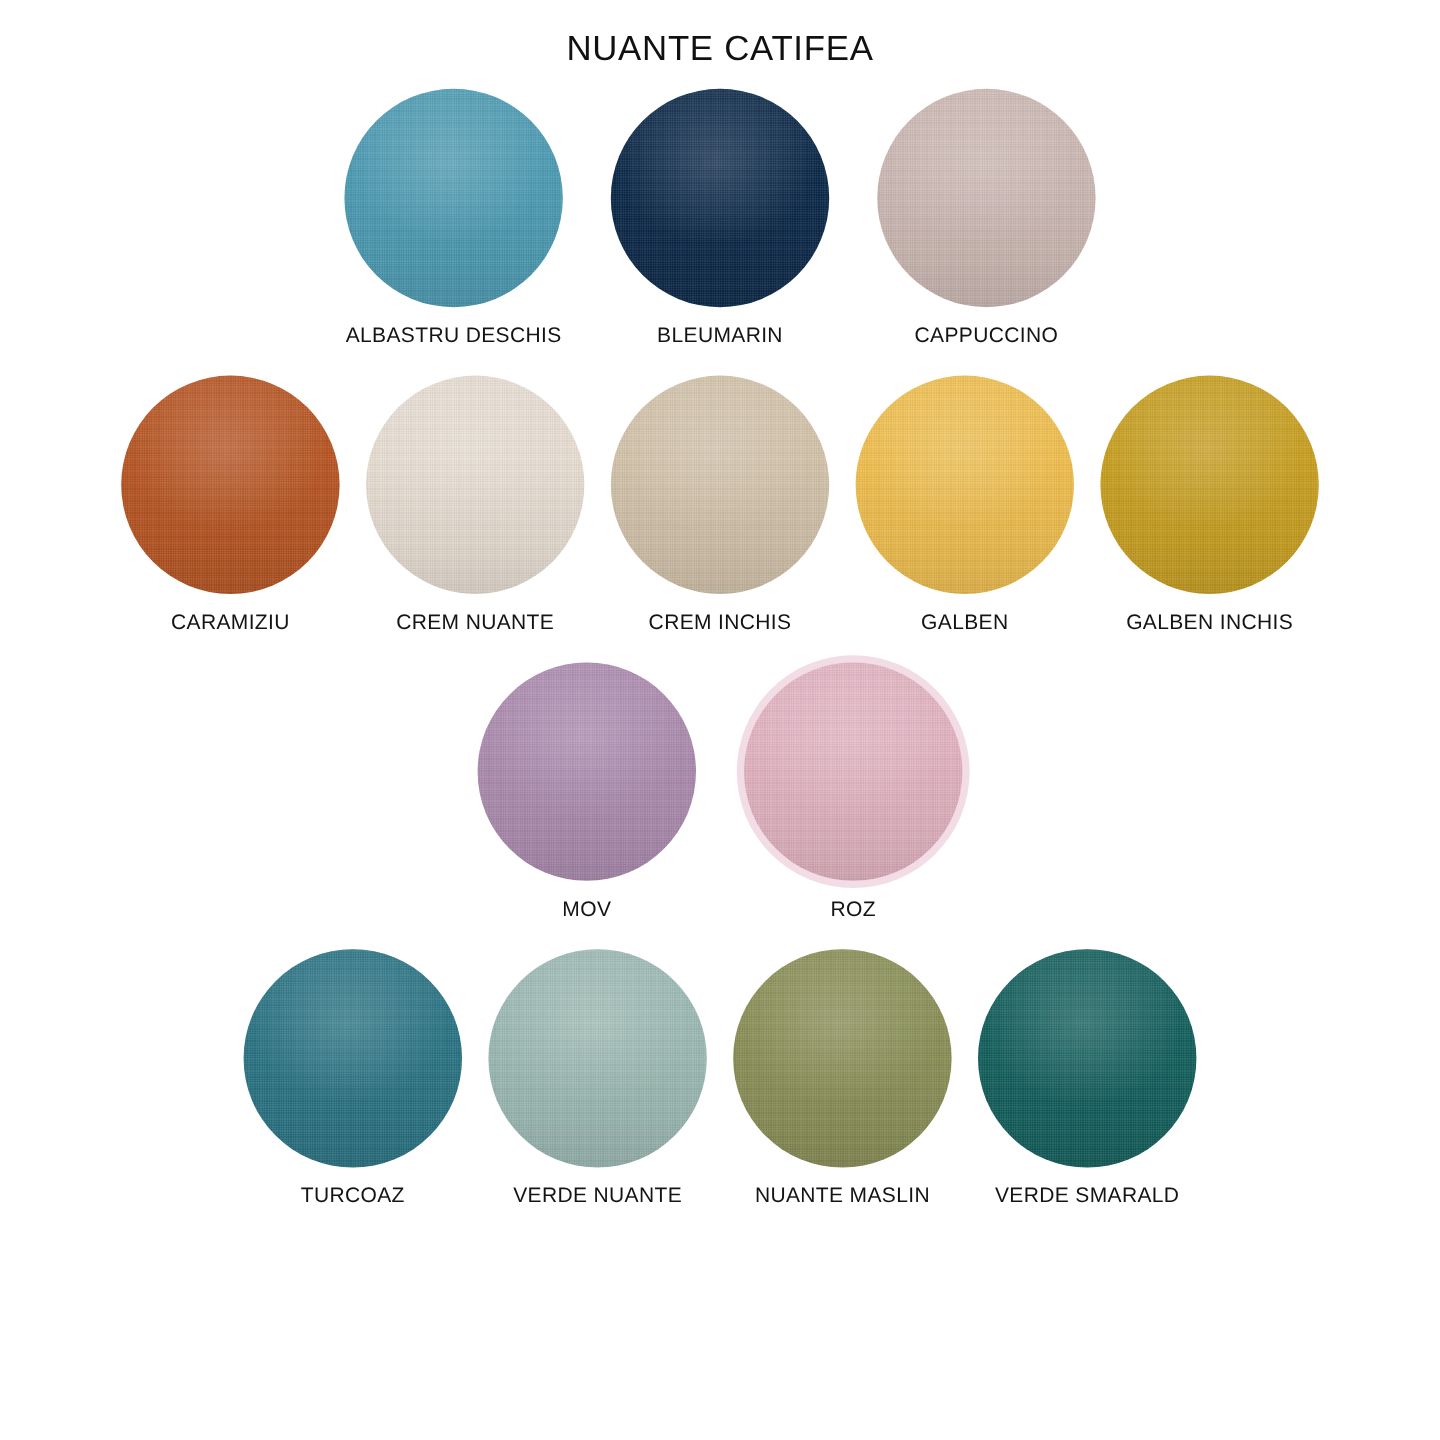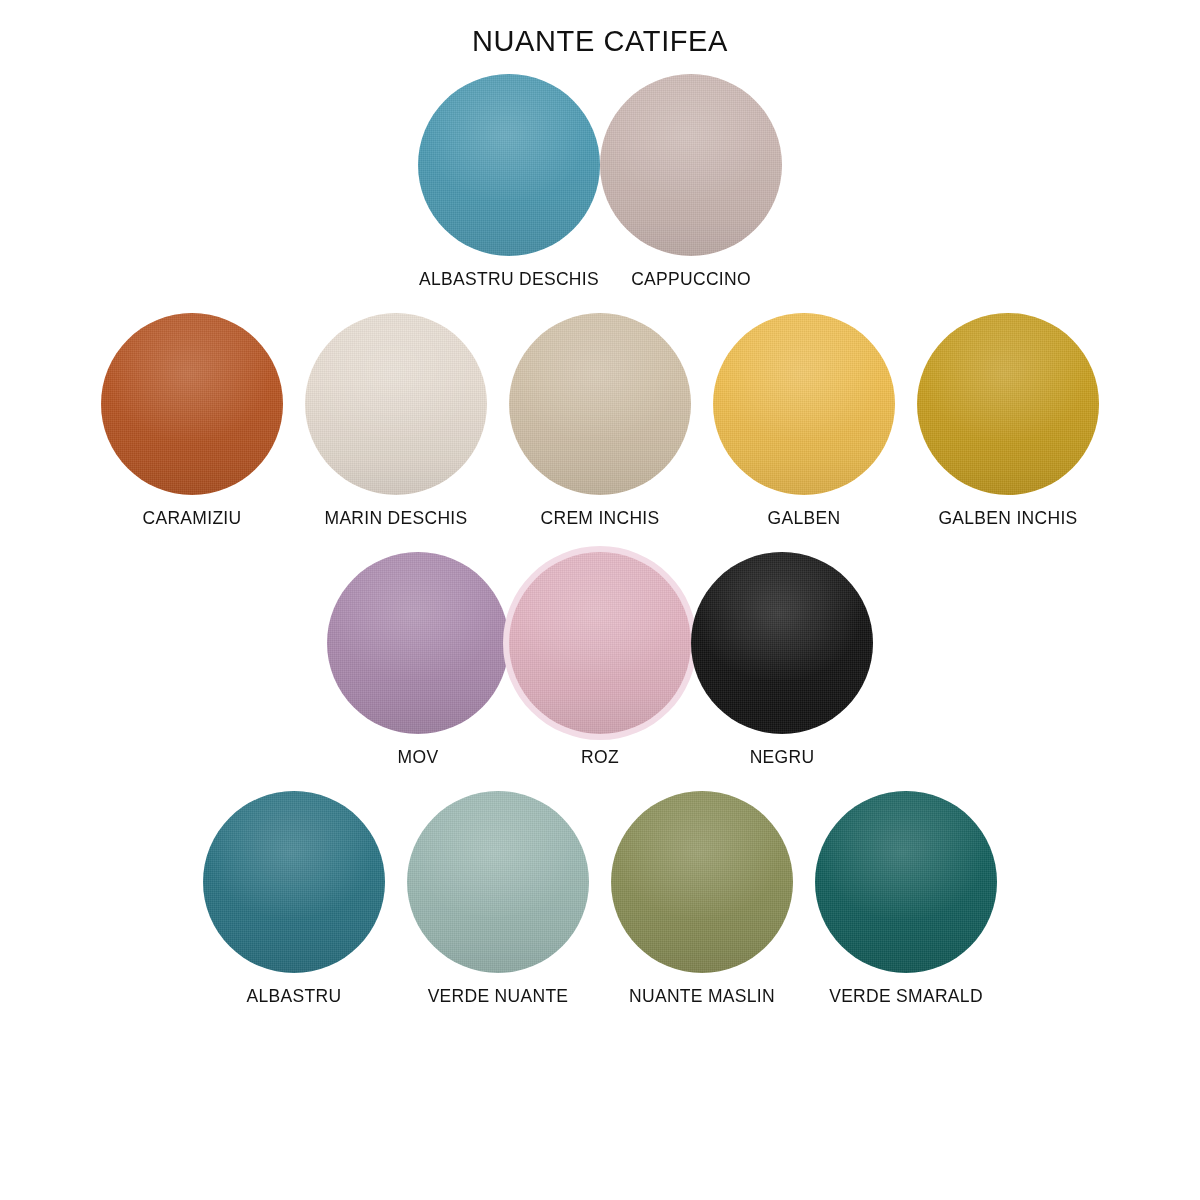--- a/index.html
+++ b/index.html
@@ -44,21 +44,21 @@
   }
 
   .swatch-row {
     display: flex;
     flex-direction: row;
     justify-content: center;
     align-items: flex-start;
     width: 100%;
   }
 
-  .row-4up { }
+  .row-4up { gap: 40px; }
   .row-5up { gap: 22px; justify-content: center; }
 
   .swatch-cell {
     display: flex;
     flex-direction: column;
     align-items: center;
     justify-content: flex-start;
   }
 
   .swatch-disc-wrap {
@@ -146,37 +146,43 @@
 
     <div class="swatch-row row-4up row-gap-1">
         <div class="swatch-cell">
           <div class="swatch-disc-wrap">
             <div class="swatch-disc" title="ALBASTRU DESCHIS" style="background-color: rgb(78, 156, 180);"></div>
           </div>
           <div class="swatch-label">ALBASTRU DESCHIS</div>
         </div>
         <div class="swatch-cell">
           <div class="swatch-disc-wrap">
+            <div class="swatch-disc" title="BLEUMARIN" style="background-color: rgb(13, 42, 74);"></div>
+          </div>
+          <div class="swatch-label">BLEUMARIN</div>
+        </div>
+        <div class="swatch-cell">
+          <div class="swatch-disc-wrap">
             <div class="swatch-disc" title="CAPPUCCINO" style="background-color: rgb(205, 185, 180);"></div>
           </div>
           <div class="swatch-label">CAPPUCCINO</div>
         </div>
       </div>
     <div class="swatch-row row-5up row-gap-2">
         <div class="swatch-cell">
           <div class="swatch-disc-wrap">
             <div class="swatch-disc" title="CARAMIZIU" style="background-color: rgb(184, 86, 36);"></div>
           </div>
           <div class="swatch-label">CARAMIZIU</div>
         </div>
         <div class="swatch-cell">
           <div class="swatch-disc-wrap">
             <div class="swatch-disc" title="CREM DESCHIS" style="background-color: rgb(232, 222, 211);"></div>
           </div>
-          <div class="swatch-label">MARIN DESCHIS</div>
+          <div class="swatch-label">CREM NUANTE</div>
         </div>
         <div class="swatch-cell">
           <div class="swatch-disc-wrap">
             <div class="swatch-disc" title="CREM INCHIS" style="background-color: rgb(211, 195, 171);"></div>
           </div>
           <div class="swatch-label">CREM INCHIS</div>
         </div>
         <div class="swatch-cell">
           <div class="swatch-disc-wrap">
             <div class="swatch-disc" title="GALBEN" style="background-color: rgb(240, 191, 80);"></div>
@@ -196,33 +202,27 @@
             <div class="swatch-disc" title="MOV" style="background-color: rgb(173, 140, 176);"></div>
           </div>
           <div class="swatch-label">MOV</div>
         </div>
         <div class="swatch-cell">
           <div class="swatch-disc-wrap">
             <div class="swatch-disc has-halo" title="ROZ" style="background-color: rgb(227, 180, 194); --halo: #f2dce6;"></div>
           </div>
           <div class="swatch-label">ROZ</div>
         </div>
-        <div class="swatch-cell">
-          <div class="swatch-disc-wrap">
-            <div class="swatch-disc" title="NEGRU" style="background-color: rgb(21, 21, 21);"></div>
-          </div>
-          <div class="swatch-label">NEGRU</div>
-        </div>
       </div>
     <div class="swatch-row row-5up">
         <div class="swatch-cell">
           <div class="swatch-disc-wrap">
             <div class="swatch-disc" title="TURCOAZ" style="background-color: rgb(44, 117, 133);"></div>
           </div>
-          <div class="swatch-label">ALBASTRU</div>
+          <div class="swatch-label">TURCOAZ</div>
         </div>
         <div class="swatch-cell">
           <div class="swatch-disc-wrap">
             <div class="swatch-disc" title="VERDE MARIN" style="background-color: rgb(157, 186, 180);"></div>
           </div>
           <div class="swatch-label">VERDE NUANTE</div>
         </div>
         <div class="swatch-cell">
           <div class="swatch-disc-wrap">
             <div class="swatch-disc" title="VERDE MASLIN" style="background-color: rgb(139, 144, 88);"></div>

